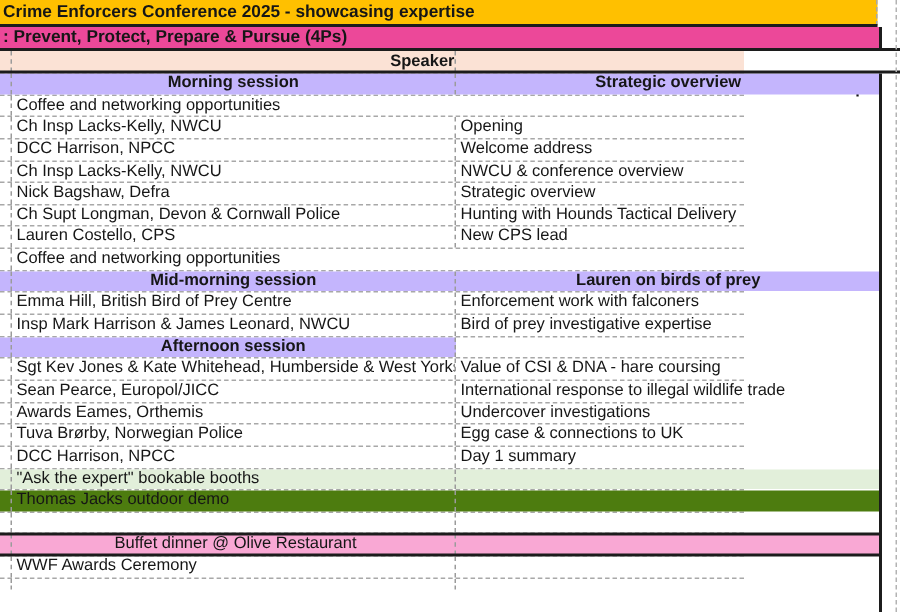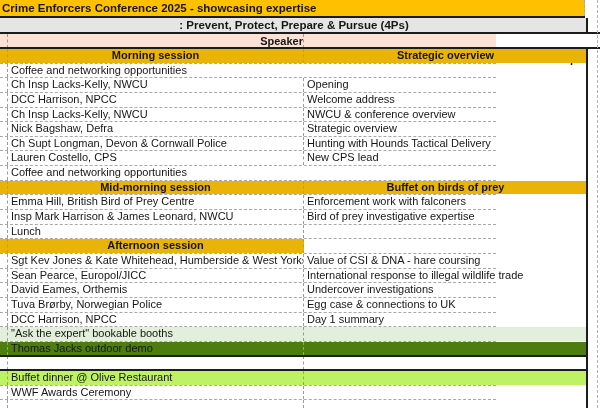--- a/index.html
+++ b/index.html
@@ -42,35 +42,35 @@
   .row-title .ctitle{
     width:585px;flex:none;
     background:#FFC000;
     border-right:1px dashed #a8a8a8;
     font-weight:bold;font-size:11.5px;
     line-height:17px;padding-left:2px;
   }
   
   .row-theme .ctheme{
     width:586px;flex:none;
-    background:#e5e5e5;
+    background:#ec4899;
     font-weight:bold;font-size:11.5px;
-    line-height:15px;padding-left:2px;text-align:center;
+    line-height:15px;padding-left:2px;
   }
   
   .row-colhead{background:#FBE2D5;}
   .row-colhead .cell{line-height:14px;}
   .row-colhead .cc{border-right:1px dashed #a8987f;margin-top:18px;}
   
-  .row-section .ca,.row-section .cb,.row-section .cc{background:#eab308;}
+  .row-section .ca,.row-section .cb,.row-section .cc{background:#c4b5fd;}
   .row-section .cb,.row-section .cc{font-weight:bold;text-align:center;padding-left:0;}
   
   .bg-green .ca,.bg-green .cb,.bg-green .cc{background:#E2EFDA;}
   .bg-blue .ca,.bg-blue .cb,.bg-blue .cc{background:#4d7c0f;}
-  .bg-gray .ca,.bg-gray .cb,.bg-gray .cc{background:#bef264;}
+  .bg-gray .ca,.bg-gray .cb,.bg-gray .cc{background:#f9a8d4;text-align:center;}
   
   .hline{position:absolute;left:0;height:2px;background:#1c1c1c;pointer-events:none;}
   .vline{position:absolute;width:1.5px;background:#1c1c1c;pointer-events:none;}
   .vdash{position:absolute;width:0;border-left:1px dashed #b3b3b3;pointer-events:none;}
 </style>
 </head>
 <body>
 
 <div id="sheet">
 
@@ -140,61 +140,55 @@
         <div class="cell cmargin"></div>
       </div>
       <div class="row">
         <div class="cell ca"></div>
         <div class="cell cmerged">Coffee and networking opportunities</div>
         <div class="cell cmargin"></div>
       </div>
       <div class="row row-section">
         <div class="cell ca"></div>
         <div class="cell cb">Mid-morning session</div>
-        <div class="cell cc">Buffet on birds of prey</div>
+        <div class="cell cc">Lauren on birds of prey</div>
         <div class="cell cmargin"></div>
       </div>
       <div class="row">
         <div class="cell ca"></div>
         <div class="cell cb">Emma Hill, British Bird of Prey Centre</div>
         <div class="cell cc">Enforcement work with falconers</div>
         <div class="cell cmargin"></div>
       </div>
       <div class="row">
         <div class="cell ca"></div>
         <div class="cell cb">Insp Mark Harrison &amp; James Leonard, NWCU</div>
         <div class="cell cc">Bird of prey investigative expertise</div>
         <div class="cell cmargin"></div>
       </div>
-      <div class="row">
-        <div class="cell ca"></div>
-        <div class="cell cb">Lunch</div>
-        <div class="cell cc"></div>
-        <div class="cell cmargin"></div>
-      </div>
       <div class="row row-section">
         <div class="cell ca"></div>
         <div class="cell cb">Afternoon session</div>
         <div class="cell cmargin"></div>
       </div>
       <div class="row">
         <div class="cell ca"></div>
         <div class="cell cb">Sgt Kev Jones &amp; Kate Whitehead, Humberside &amp; West Yorkshire</div>
         <div class="cell cc">Value of CSI &amp; DNA - hare coursing</div>
         <div class="cell cmargin"></div>
       </div>
       <div class="row">
         <div class="cell ca"></div>
         <div class="cell cb">Sean Pearce, Europol/JICC</div>
         <div class="cell cc">International response to illegal wildlife trade</div>
         <div class="cell cmargin"></div>
       </div>
       <div class="row">
         <div class="cell ca"></div>
-        <div class="cell cb">David Eames, Orthemis</div>
+        <div class="cell cb">Awards Eames, Orthemis</div>
         <div class="cell cc">Undercover investigations</div>
         <div class="cell cmargin"></div>
       </div>
       <div class="row">
         <div class="cell ca"></div>
         <div class="cell cb">Tuva Brørby, Norwegian Police</div>
         <div class="cell cc">Egg case &amp; connections to UK</div>
         <div class="cell cmargin"></div>
       </div>
       <div class="row">

